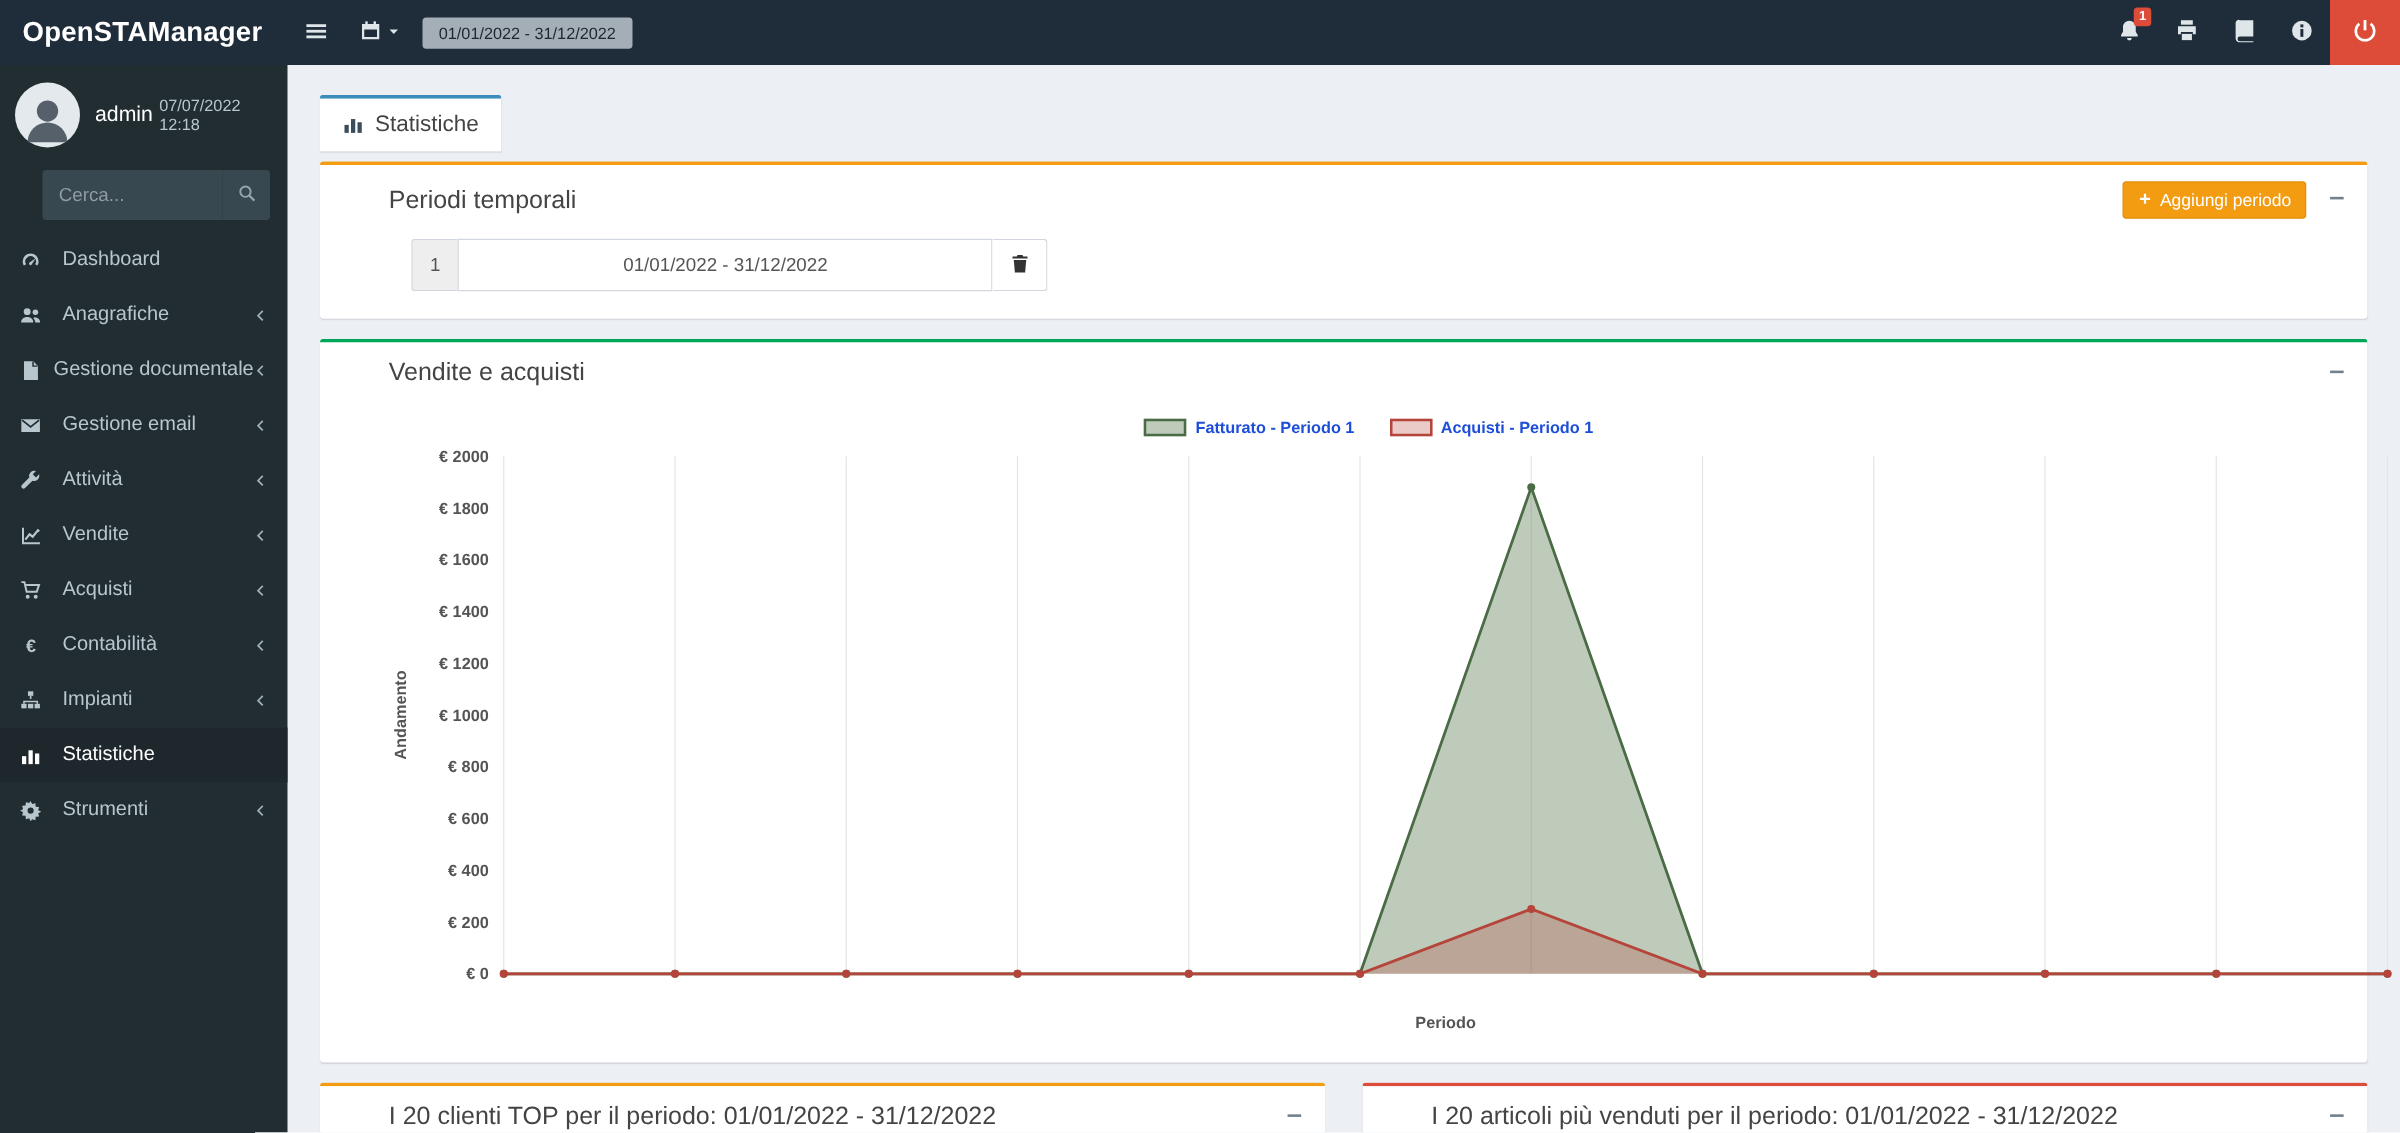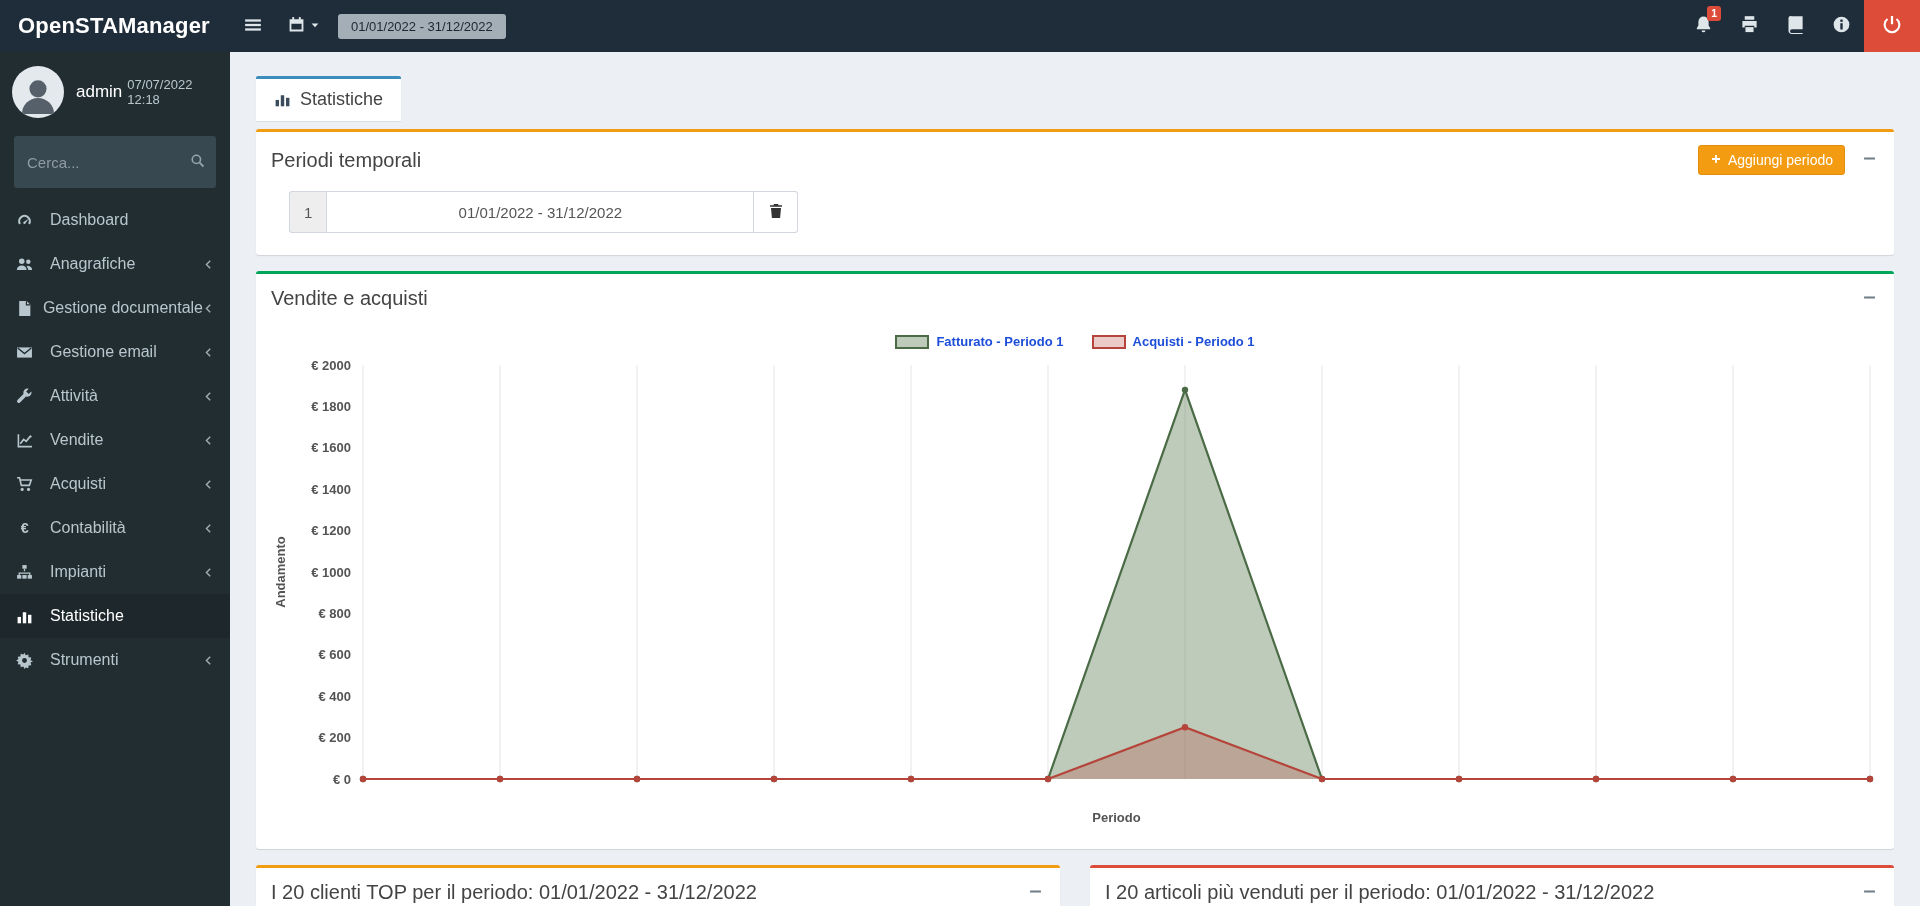--- a/index.html
+++ b/index.html
@@ -18,37 +18,37 @@
   .power-btn { background:#dd4b39; width:56px; color:#fff; }
 
   
   .sidebar { position:absolute; top:50px; left:0; width:230px; height:856px; background:#222d32; }
   .user-panel { display:flex; padding:16px 12px 12px; gap:12px; align-items:center; }
   .avatar { width:52px; height:52px; border-radius:50%; background:#e4e9ed; color:#55606a; display:flex; align-items:flex-end; justify-content:center; overflow:hidden; flex:none; }
   .user-meta { flex:1; display:flex; flex-direction:row; align-items:center; gap:5px;justify-content:space-between; }
   .user-name { color:#fff; font-size:17px; }
   .user-datetime { color:#b8c7ce; font-size:13px; }
   .sidebar-search { display:flex; margin:6px 14px 10px; }
-  .sidebar-search input { flex:1; height:52px; background:#374850; border:none; border-radius:3px 0 0 3px; color:#fff; padding:0 13px; font-size:15px; outline:none; min-width:0; }
+  .sidebar-search input { flex:1; height:40px; background:#374850; border:none; border-radius:3px 0 0 3px; color:#fff; padding:0 13px; font-size:15px; outline:none; min-width:0;margin-left:20px; }
   .sidebar-search input::placeholder { color:#909ba3; }
   .search-btn { width:38px; background:#374850; border:none; border-radius:0 3px 3px 0; color:#96a4ad; display:flex; align-items:center; justify-content:center; cursor:pointer; }
   .menu { list-style:none; margin-top:8px; }
   .menu-item { display:flex; align-items:center; height:44px; padding:0 16px; color:#b8c7ce; font-size:16px; cursor:pointer; }
   .menu-item.active, .menu-item:hover { background:#1e282c; color:#fff; }
   .mi-icon { width:25px; margin-right:9px; display:flex; align-items:center; }
   .mi-label { flex:1; white-space:nowrap; }
   .mi-chevron { display:flex; opacity:.85; }
 
   
   .content { position:absolute; left:230px; top:50px; width:1690px; height:856px; padding:26px 26px 0; }
   .tab-row { margin-bottom:8px; }
   .tab { display:inline-flex; align-items:center; gap:9px; background:#fff; border-top:3px solid #3c8dbc; padding:10px 18px 11px; font-size:18px; color:#444; cursor:pointer; border-radius:2px 2px 0 0; box-shadow:0 1px 1px rgba(0,0,0,.08); }
   .tab-icon { display:flex; color:#3b4d5c; }
 
-  .card { background:#fff; border-radius:3px; box-shadow:0 1px 1px rgba(0,0,0,.12); margin-bottom:16px; border-top:3px solid #4c1d95; }
+  .card { background:#fff; border-radius:3px; box-shadow:0 1px 1px rgba(0,0,0,.12); margin-bottom:16px; border-top:3px solid #4c1d95;padding-left:40px; }
   .card.orange { border-top-color:#f39c12; }
   .card.green  { border-top-color:#00a65a;text-align:center; }
   .card.red    { border-top-color:#dd4b39; }
   .card-header { display:flex; align-items:center; padding:13px 15px 10px; }
   .card-title { font-size:20px; font-weight:400; color:#444; }
   .tools { margin-left:auto; display:flex; align-items:center; gap:15px; }
   .btn-add { display:inline-flex; align-items:center; gap:6px; background:#f39c12; border:1px solid #e08e0b; color:#fff; font-size:14px; padding:6px 11px; border-radius:3px; cursor:pointer; }
   .collapse-btn { background:none; border:none; color:#72808a; cursor:pointer; display:flex; padding:2px; }
 
   .periods-body { padding:6px 15px 22px; }

